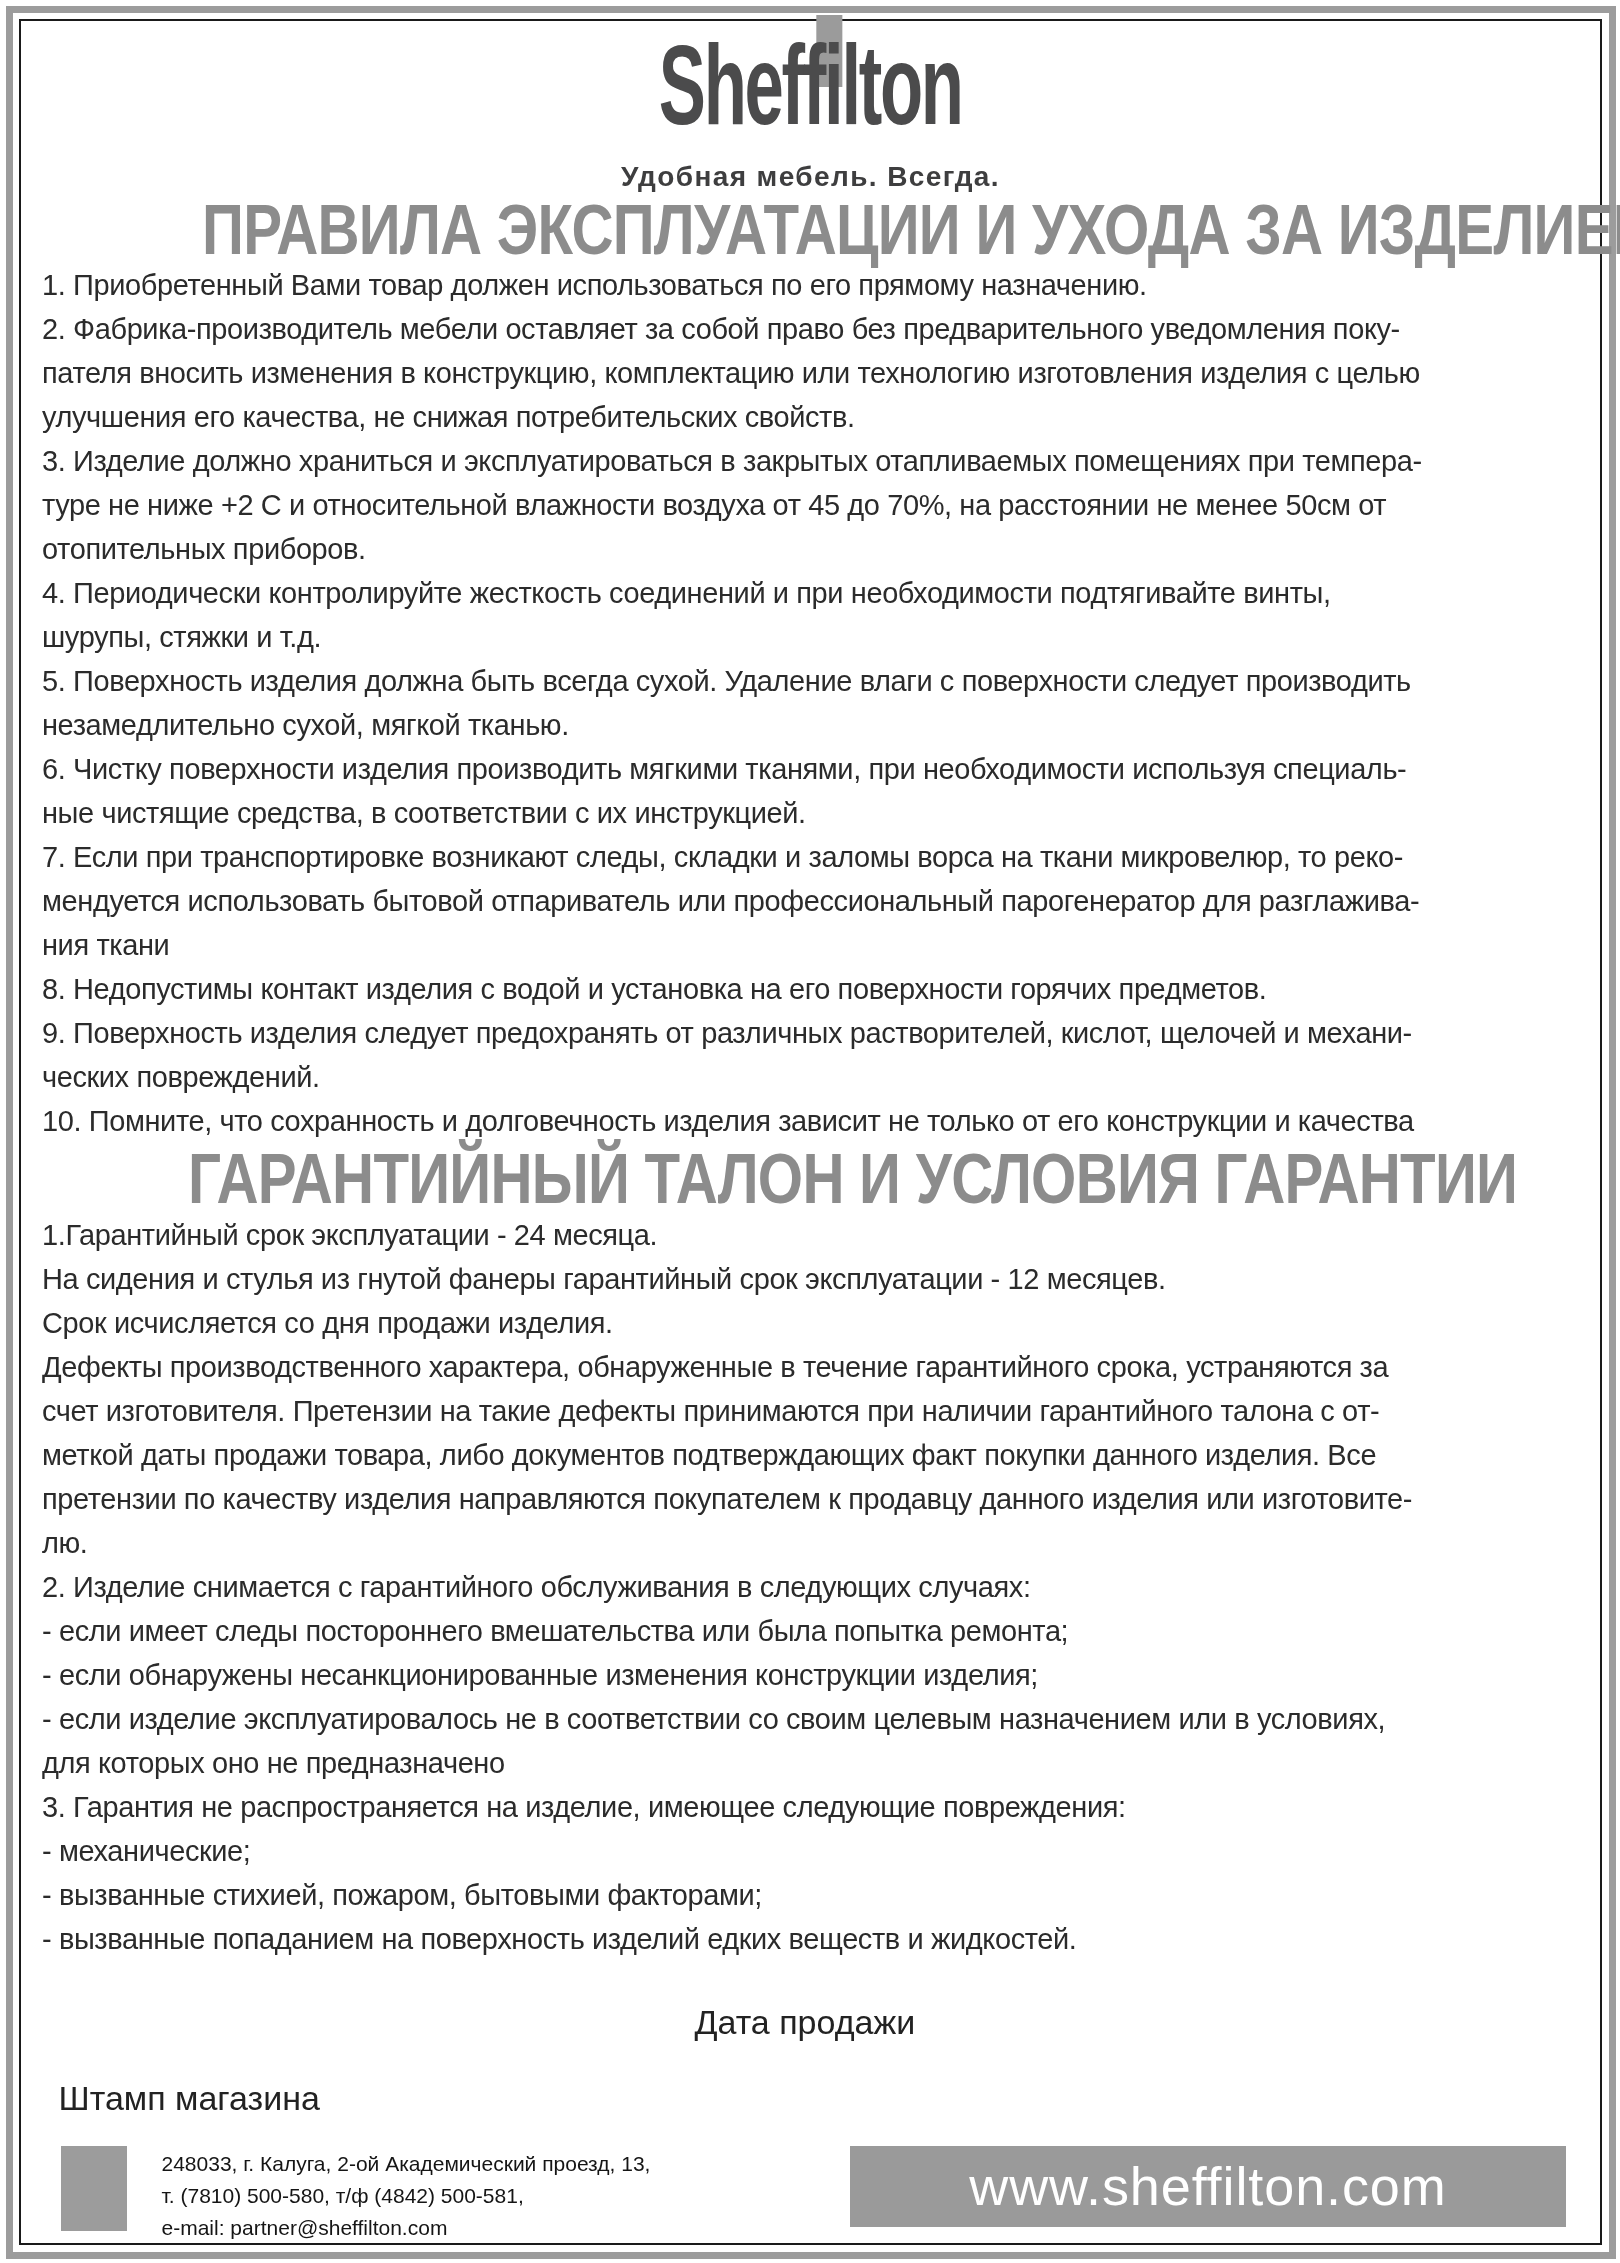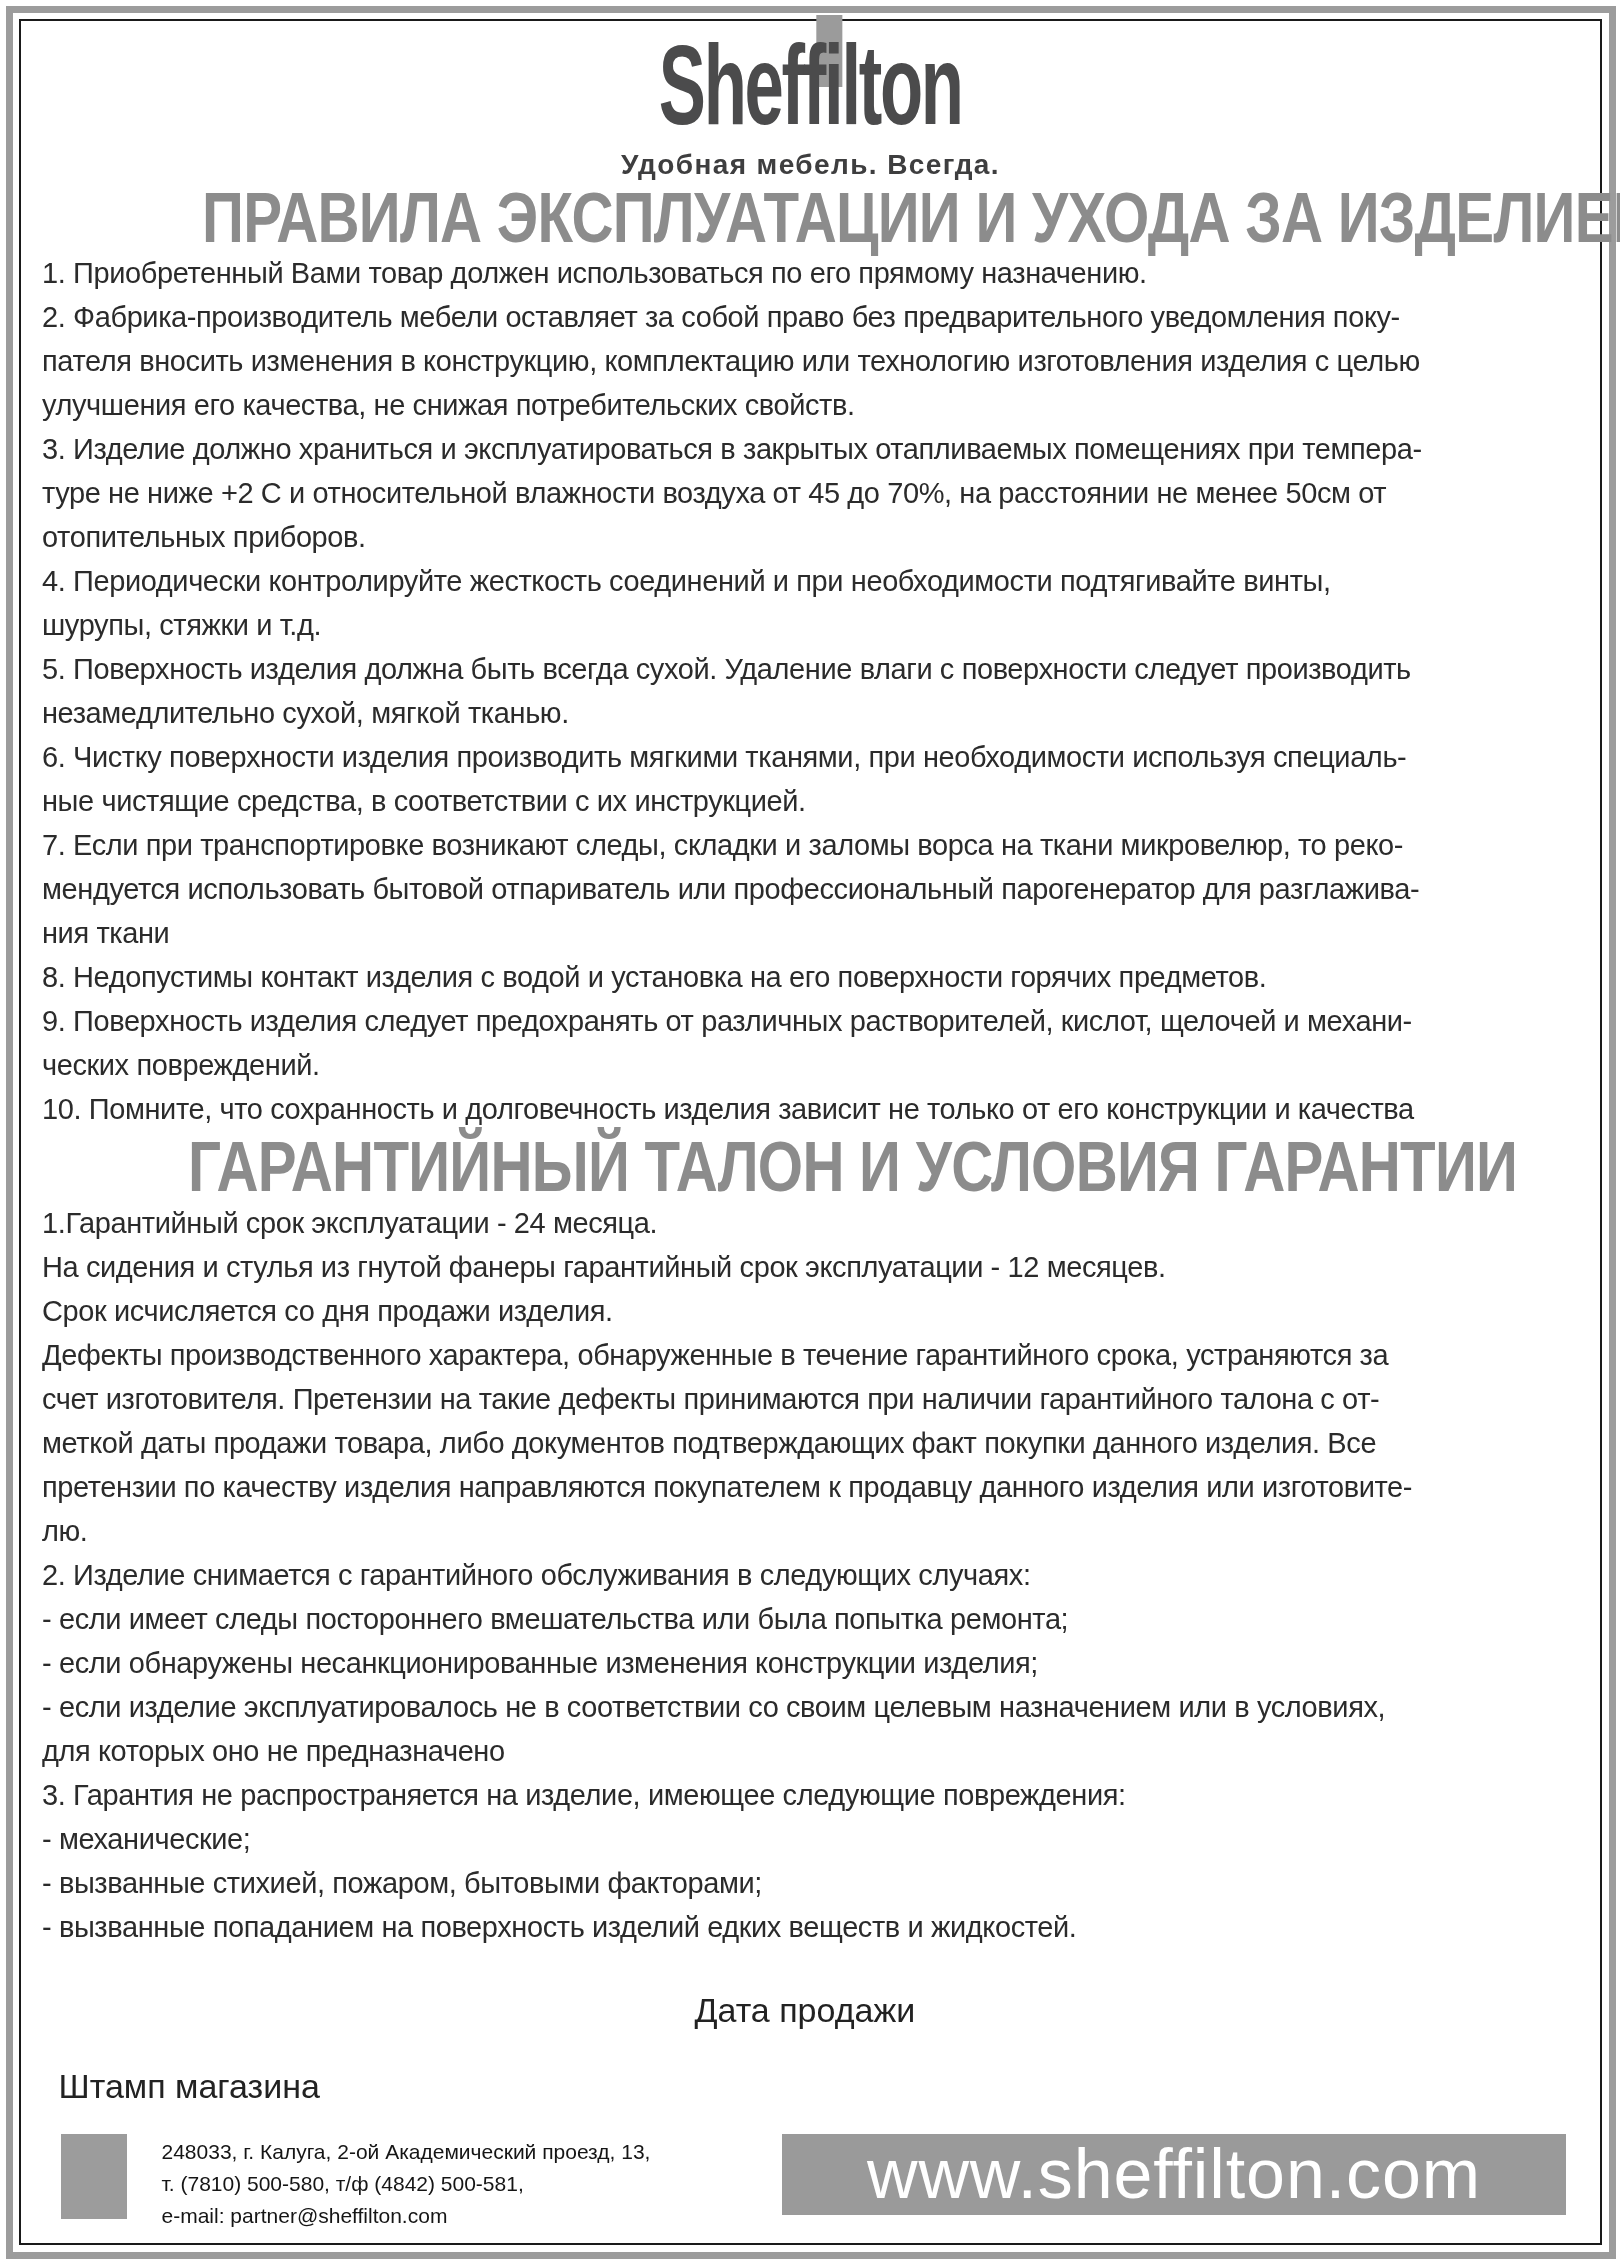--- a/index.html
+++ b/index.html
@@ -11,42 +11,42 @@
   .black-frame { position:absolute; left:19.4px; top:19.4px; right:19.4px; bottom:19.4px; border:2.8px solid #1a1a1a; pointer-events:none; }
 
   .content { position:absolute; left:22px; top:22px; right:22px; bottom:22px; padding:9.2px 20px 0; display:flex; flex-direction:column;border-radius:32px; }
 
   
   .brand { text-align:center; }
   .logo-row { display:flex; justify-content:center; align-items:flex-end; height:111px; }
   .logo-wrap { position:relative; transform:scaleX(0.62); transform-origin:center bottom; white-space:nowrap; }
   .logo-accent { position:absolute; left:52%; top:-13px; width:42px; height:72px; background:#9b9b9b; }
   .logo-text { position:relative; font-size:114px; line-height:1; font-weight:bold; letter-spacing:-3.7px; color:#4b4b4c; }
-  .tagline { font-size:28px; font-weight:bold; letter-spacing:1.4px; color:#3e3e3f; margin-top:7px; }
+  .tagline { font-size:28px; font-weight:bold; letter-spacing:1.4px; color:#3e3e3f; margin-top:19px; }
 
   
   .section-title { text-align:center; font-weight:bold; font-size:71px; color:#8c8c8c; line-height:57px; margin:7.4px 0 5.5px; }
   .section-title > span { display:inline-block; transform:scaleX(0.82); transform-origin:center; letter-spacing:-0.9px; white-space:nowrap; }
 
   
   .body-text { white-space:pre-line; font-size:29px; line-height:44px; color:#2b2b2b; letter-spacing:-0.4px; }
 
   
   .sale-row { display:flex; justify-content:center; align-items:baseline; margin-top:42px; padding:0 28px 0 16.6px; }
   .sale-label { font-size:34px; color:#222; }
   .date-blanks { font-size:35px; color:#333; letter-spacing:0.5px; }
   .stamp { margin:37px 0 0 16.6px; font-size:34px; color:#222; }
 
   
   .footer { position:relative; margin-top:28px; display:flex; align-items:flex-start; }
   .footer-square { width:66px; height:85px; background:#9c9c9c; margin-left:18.5px; flex:0 0 auto; }
   .footer-address { margin-left:35px; font-size:21px; line-height:32px; color:#151515; padding-top:1.8px; }
-  .website-banner { position:absolute; right:13px; top:0; width:784px; height:81px; background:#9a9a9a;
+  .website-banner { position:absolute; right:13px; top:0; width:716px; height:81px; background:#9a9a9a;
                     color:#ffffff; display:flex; align-items:center; justify-content:center;
-                    font-size:70px; font-weight:normal; letter-spacing:0.9px; }
+                    font-size:54px; font-weight:normal; letter-spacing:0.9px; }
 </style>
 </head>
 <body>
 
 <div class="page">
   <div class="gray-frame"></div>
   <div class="black-frame"></div>
 
   <div class="content">
 

